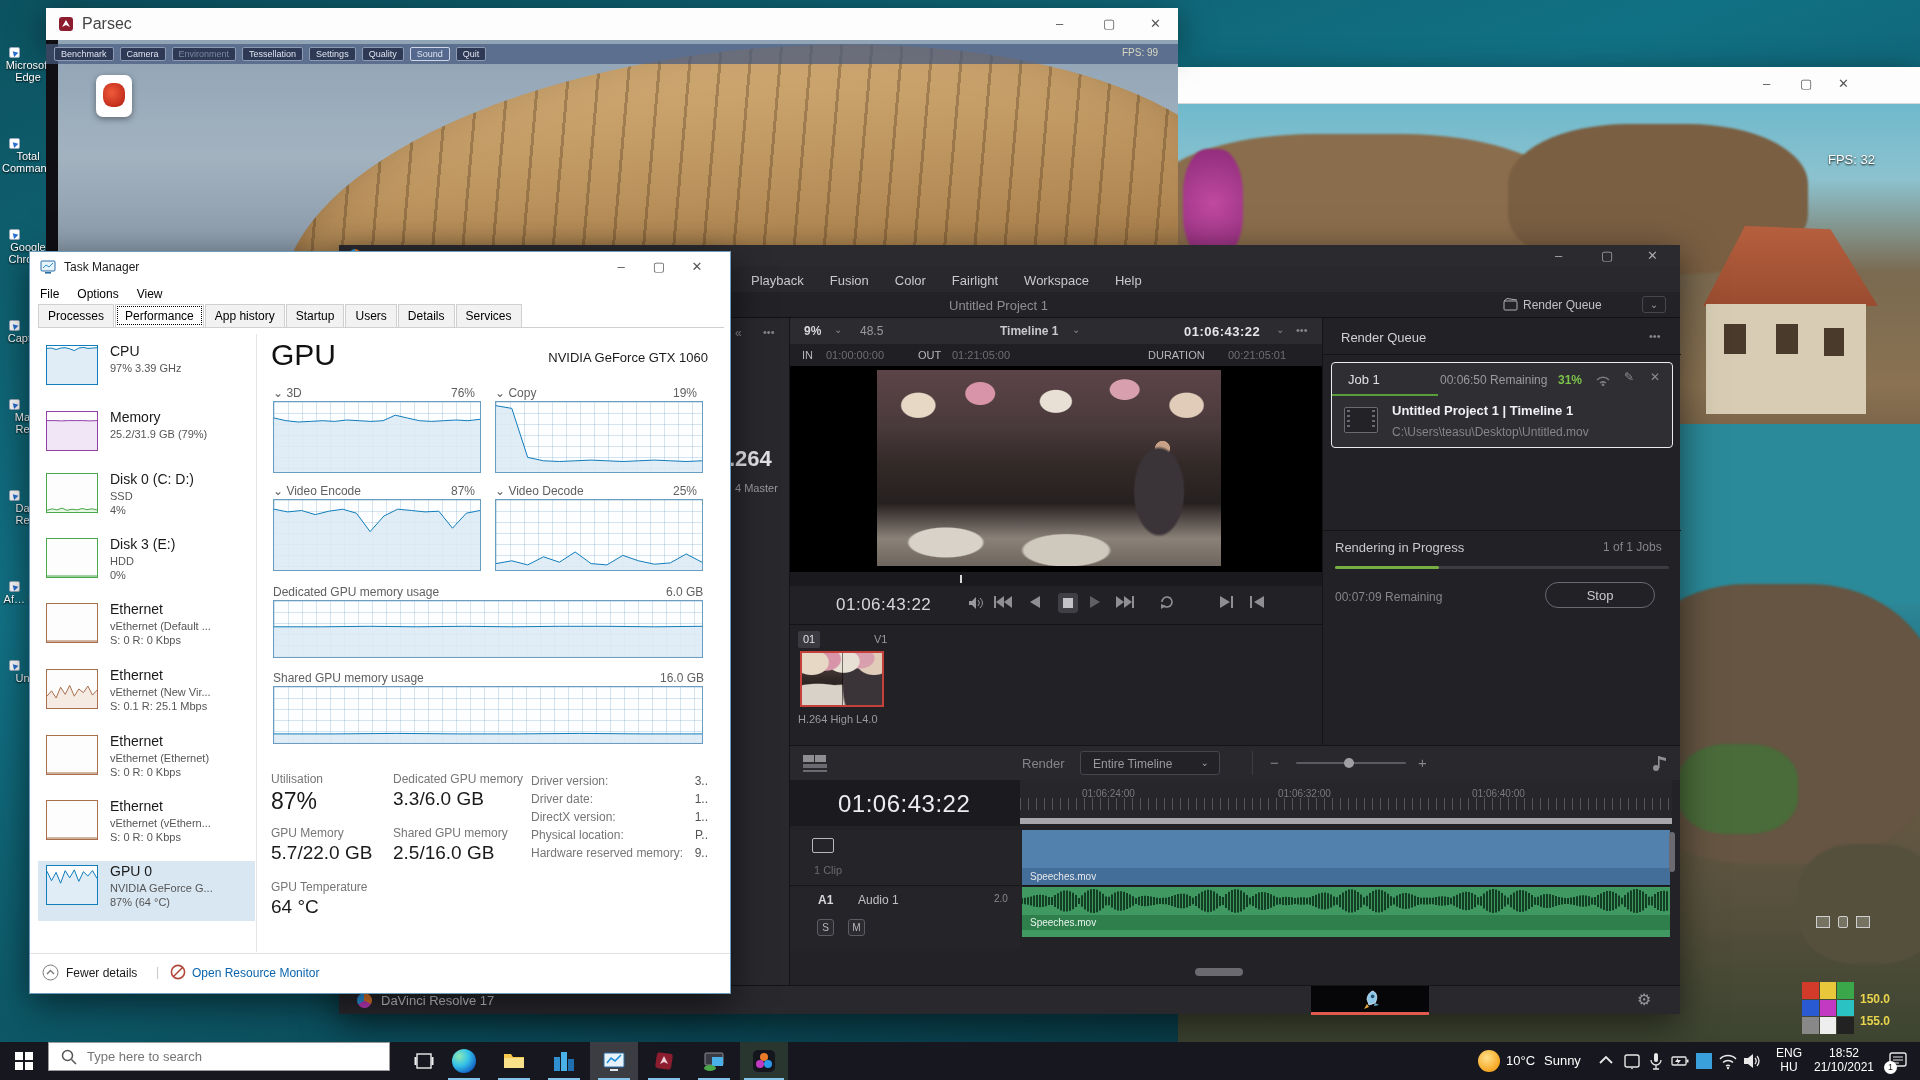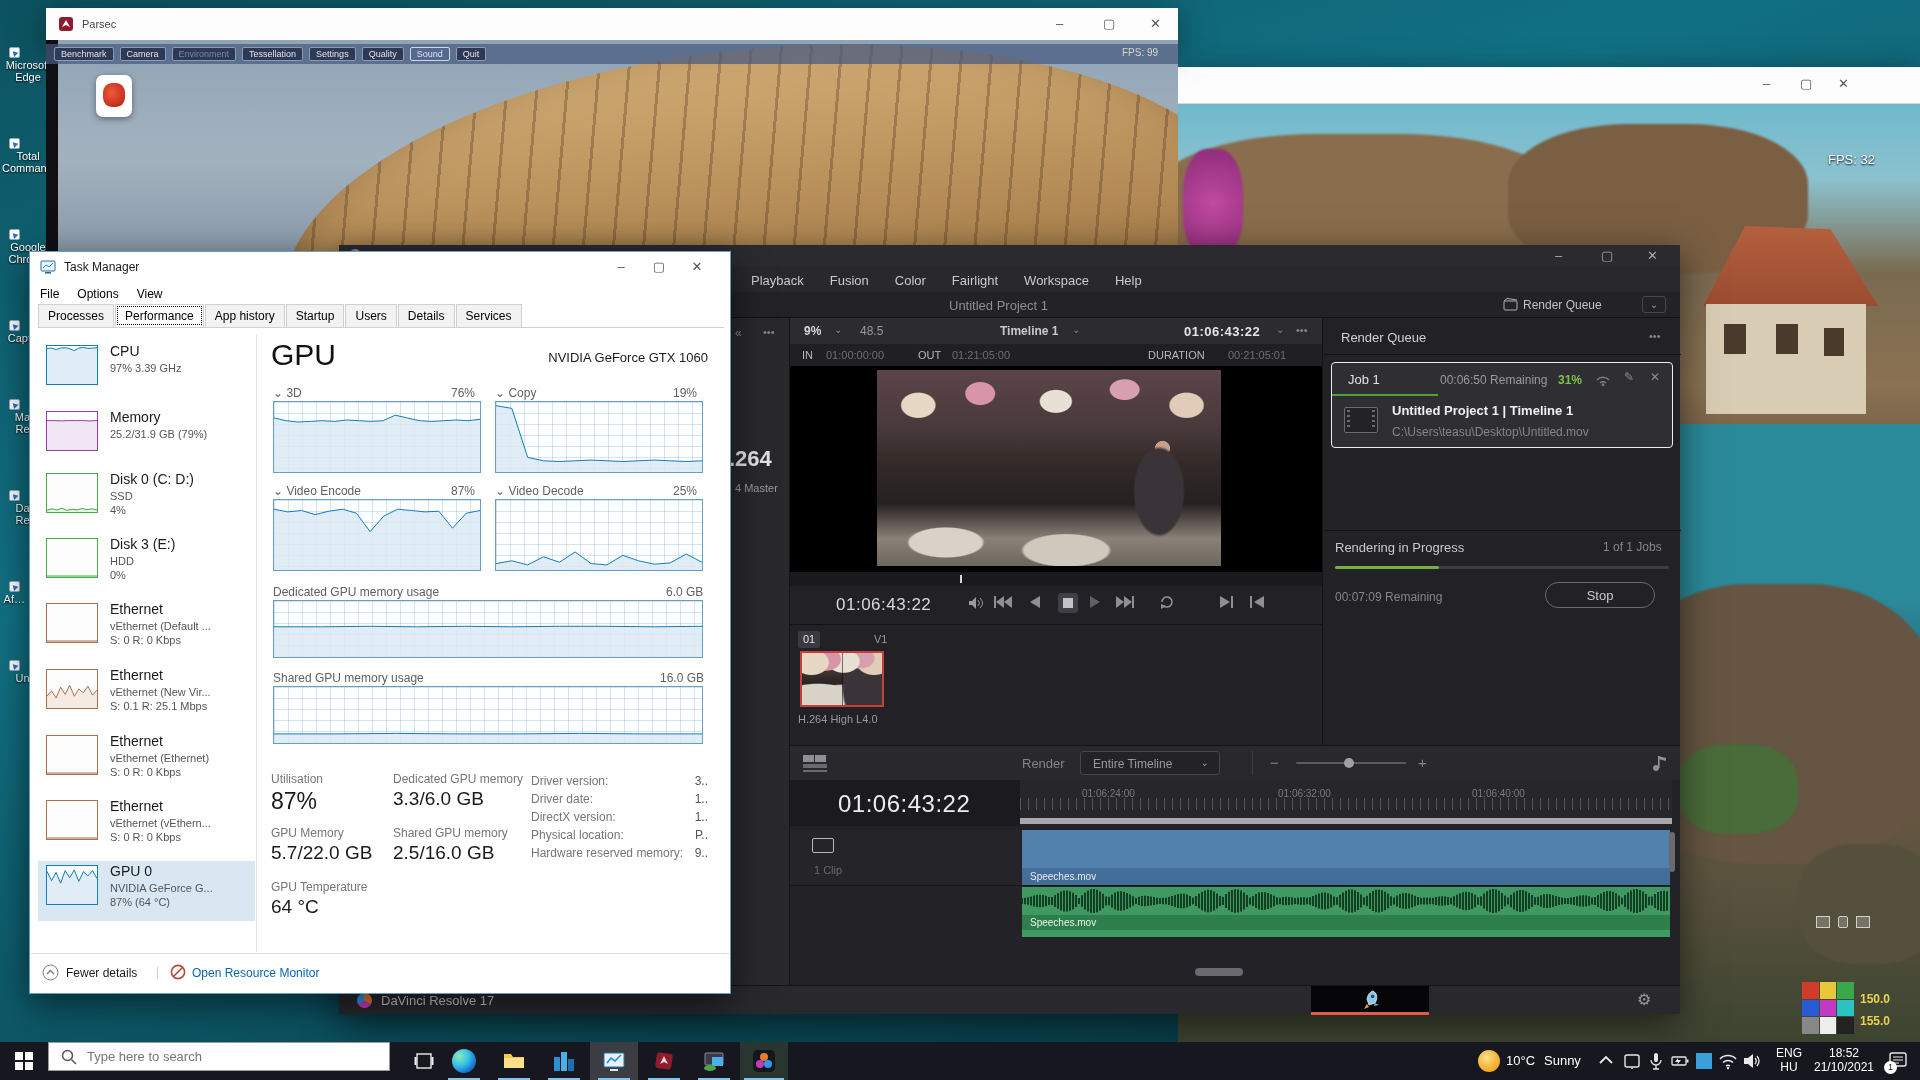--- a/index.html
+++ b/index.html
@@ -185,21 +185,21 @@
     </div>
     <div class="abs" style="left:682px;top:888px;font-size:12px;font-weight:bold;color:#e8d44d;">150.0</div>
     <div class="abs" style="left:682px;top:910px;font-size:12px;font-weight:bold;color:#e8d44d;">155.0</div>
   </div>
 
   <div class="abs win" id="parsec-title">
     <svg width="16" height="16" style="margin-left:12px;" viewBox="0 0 16 16">
       <rect x="1" y="1" width="14" height="14" rx="3" fill="#8c1d2f"></rect>
         <path d="M4 11 L8 4 L12 11 L8 9 Z" fill="#fff"></path>
     </svg>
-    <span style="margin-left:8px;font-size:11px;color:#444;">Parsec</span>
+    <span style="margin-left:8px;font-size:16px;color:#444;">Parsec</span>
     <span class="tb-btn abs" style="left:1010px;top:8px;">–</span>
     <span class="tb-btn abs" style="left:1057px;top:8px;">▢</span>
     <span class="tb-btn abs" style="left:1104px;top:8px;">✕</span>
   </div>
   <div class="abs" id="parsec-content">
     <div class="airship"></div>
     <div class="abs" style="left:0;top:0;width:12px;height:211px;background:#101014;"></div>
     <div class="abs" style="left:50px;top:35px;width:36px;height:42px;background:#fff;border-radius:7px;box-shadow:0 2px 6px rgba(0,0,0,.4);">
       <div class="abs" style="left:7px;top:8px;width:22px;height:24px;border-radius:40%;background:radial-gradient(circle at 40% 40%,#f05a3a,#b01e10);"></div>
     </div>
@@ -405,20 +405,27 @@
       <div class="abs" style="left:0;top:50px;width:230px;height:56px;background:#242429;border-bottom:1px solid #17171a;">
         <div class="abs" style="left:22px;top:8px;width:22px;height:15px;border:1px solid #b8b8bc;border-radius:2px;"></div>
         <span class="abs" style="left:24px;top:34px;font-size:11px;color:#6a6a6e;">1 Clip</span>
       </div>
       <div class="abs" style="left:232px;top:50px;width:648px;height:56px;background:#5181ac;border-bottom:1px solid #17171a;">
         <div style="position:absolute;left:0;bottom:0;width:100%;height:17px;background:#436e99;">
           <span style="position:absolute;left:8px;top:3px;font-size:10px;color:#e8e8ec;">Speeches.mov</span>
         </div>
       </div>
 
+      <div class="abs" style="left:0;top:107px;width:230px;height:62px;background:#242429;">
+        <span class="abs" style="left:28px;top:6px;font-size:12px;font-weight:bold;color:#d8d8dc;">A1</span>
+        <span class="abs" style="left:68px;top:6px;font-size:12px;color:#c0c0c4;">Audio 1</span>
+        <span class="abs" style="left:204px;top:6px;font-size:10px;color:#8a8a8e;">2.0</span>
+        <span class="smbtn" style="left:27px;top:32px;">S</span>
+        <span class="smbtn" style="left:58px;top:32px;">M</span>
+      </div>
       <div class="abs" style="left:232px;top:107px;width:648px;height:50px;background:#3f9960;">
         <div style="position:absolute;left:0;top:2px;width:648px;height:24px;"><svg width="648" height="24">
               <path d="M0,9.0 L0,15.0 M3,8.8 L3,15.2 M6,8.2 L6,15.8 M9,7.5 L9,16.5 M12,6.6 L12,17.4 M15,6.0 L15,18.0 M18,5.7 L18,18.3 M21,5.9 L21,18.1 M24,6.7 L24,17.3 M27,8.1 L27,15.9 M30,8.1 L30,15.9 M33,6.1 L33,17.9 M36,4.2 L36,19.8 M39,2.6 L39,21.4 M42,1.6 L42,22.4 M45,1.5 L45,22.5 M48,2.2 L48,21.8 M51,3.8 L51,20.2 M54,6.1 L54,17.9 M57,8.9 L57,15.1 M60,6.2 L60,17.8 M63,3.6 L63,20.4 M66,1.6 L66,22.4 M69,0.3 L69,23.7 M72,0.1 L72,23.9 M75,0.8 L75,23.2 M78,2.4 L78,21.6 M81,4.8 L81,19.2 M84,7.5 L84,16.5 M87,7.8 L87,16.2 M90,5.4 L90,18.6 M93,3.5 L93,20.5 M96,2.4 L96,21.6 M99,2.2 L99,21.8 M102,2.7 L102,21.3 M105,3.9 L105,20.1 M108,5.5 L108,18.5 M111,7.3 L111,16.7 M114,8.9 L114,15.1 M117,7.8 L117,16.2 M120,7.0 L120,17.0 M123,6.7 L123,17.3 M126,6.9 L126,17.1 M129,7.4 L129,16.6 M132,8.1 L132,15.9 M135,8.8 L135,15.2 M138,8.9 L138,15.1 M141,8.8 L141,15.2 M144,8.8 L144,15.2 M147,8.0 L147,16.0 M150,7.1 L150,16.9 M153,6.0 L153,18.0 M156,5.1 L156,18.9 M159,4.7 L159,19.3 M162,4.7 L162,19.3 M165,5.5 L165,18.5 M168,6.9 L168,17.1 M171,8.7 L171,15.3 M174,7.0 L174,17.0 M177,4.8 L177,19.2 M180,2.8 L180,21.2 M183,1.4 L183,22.6 M186,0.8 L186,23.2 M189,1.2 L189,22.8 M192,2.4 L192,21.6 M195,4.5 L195,19.5 M198,7.1 L198,16.9 M201,7.9 L201,16.1 M204,5.1 L204,18.9 M207,2.7 L207,21.3 M210,1.0 L210,23.0 M213,0.2 L213,23.8 M216,0.5 L216,23.5 M219,1.6 L219,22.4 M222,3.6 L222,20.4 M225,6.0 L225,18.0 M228,8.6 L228,15.4 M231,7.0 L231,17.0 M234,5.0 L234,19.0 M237,3.6 L237,20.4 M240,3.1 L240,20.9 M243,3.2 L243,20.8 M246,4.1 L246,19.9 M249,5.3 L249,18.7 M252,6.8 L252,17.2 M255,8.2 L255,15.8 M258,8.7 L258,15.3 M261,7.9 L261,16.1 M264,7.7 L264,16.3 M267,7.9 L267,16.1 M270,8.3 L270,15.7 M273,9.0 L273,15.0 M276,8.5 L276,15.5 M279,8.2 L279,15.8 M282,8.3 L282,15.7 M285,8.8 L285,15.2 M288,8.2 L288,15.8 M291,7.0 L291,17.0 M294,5.7 L294,18.3 M297,4.5 L297,19.5 M300,3.8 L300,20.2 M303,3.6 L303,20.4 M306,4.2 L306,19.8 M309,5.5 L309,18.5 M312,7.4 L312,16.6 M315,8.3 L315,15.7 M318,5.8 L318,18.2 M321,3.5 L321,20.5 M324,1.7 L324,22.3 M327,0.6 L327,23.4 M330,0.4 L330,23.6 M333,1.3 L333,22.7 M336,3.0 L336,21.0 M339,5.4 L339,18.6 M342,8.3 L342,15.7 M345,6.8 L345,17.2 M348,4.1 L348,19.9 M351,2.1 L351,21.9 M354,0.8 L354,23.2 M357,0.6 L357,23.4 M360,1.2 L360,22.8 M363,2.7 L363,21.3 M366,4.8 L366,19.2 M369,7.2 L369,16.8 M372,8.5 L372,15.5 M375,6.4 L375,17.6 M378,5.0 L378,19.0 M381,4.2 L381,19.8 M384,4.0 L384,20.0 M387,4.6 L387,19.4 M390,5.5 L390,18.5 M393,6.7 L393,17.3 M396,7.9 L396,16.1 M399,8.8 L399,15.2 M402,8.6 L402,15.4 M405,8.5 L405,15.5 M408,8.7 L408,15.3 M411,8.8 L411,15.2 M414,8.1 L414,15.9 M417,7.6 L417,16.4 M420,7.3 L420,16.7 M423,7.5 L423,16.5 M426,8.1 L426,15.9 M429,8.7 L429,15.3 M432,7.3 L432,16.7 M435,5.7 L435,18.3 M438,4.3 L438,19.7 M441,3.2 L441,20.8 M444,2.7 L444,21.3 M447,3.0 L447,21.0 M450,4.0 L450,20.0 M453,5.8 L453,18.2 M456,8.2 L456,15.8 M459,7.2 L459,16.8 M462,4.6 L462,19.4 M465,2.3 L465,21.7 M468,0.8 L468,23.2 M471,0.1 L471,23.9 M474,0.4 L474,23.6 M477,1.7 L477,22.3 M480,3.9 L480,20.1 M483,6.6 L483,17.4 M486,8.5 L486,15.5 M489,5.7 L489,18.3 M492,3.4 L492,20.6 M495,1.8 L495,22.2 M498,1.1 L498,22.9 M501,1.3 L501,22.7 M504,2.3 L504,21.7 M507,4.0 L507,20.0 M510,6.1 L510,17.9 M513,8.3 L513,15.7 M516,7.8 L516,16.2 M519,6.3 L519,17.7 M522,5.3 L522,18.7 M525,5.0 L525,19.0 M528,5.3 L528,18.7 M531,6.0 L531,18.0 M534,6.9 L534,17.1 M537,7.9 L537,16.1 M540,8.6 L540,15.4 M543,9.0 L543,15.0 M546,9.0 L546,15.0 M549,8.6 L549,15.4 M552,8.0 L552,16.0 M555,7.3 L555,16.7 M558,6.6 L558,17.4 M561,6.3 L561,17.7 M564,6.5 L564,17.5 M567,7.2 L567,16.8 M570,8.4 L570,15.6 M573,8.0 L573,16.0 M576,6.1 L576,17.9 M579,4.4 L579,19.6 M582,2.9 L582,21.1 M585,2.0 L585,22.0 M588,1.9 L588,22.1 M591,2.7 L591,21.3 M594,4.3 L594,19.7 M597,6.5 L597,17.5 M600,8.8 L600,15.2 M603,6.0 L603,18.0 M606,3.4 L606,20.6 M609,1.4 L609,22.6 M612,0.2 L612,23.8 M615,0.1 L615,23.9 M618,0.9 L618,23.1 M621,2.6 L621,21.4 M624,5.0 L624,19.0 M627,7.8 L627,16.2 M630,7.4 L630,16.6 M633,5.0 L633,19.0 M636,3.1 L636,20.9 M639,2.0 L639,22.0 M642,1.7 L642,22.3 M645,2.3 L645,21.7 " stroke="#123f24" stroke-width="2"></path>
             </svg></div>
         <div style="position:absolute;left:0;top:28px;width:100%;height:15px;background:#2f7f4d;">
           <span style="position:absolute;left:8px;top:2px;font-size:10px;color:#e8f4ec;">Speeches.mov</span>
         </div>
       </div>
 
       <div class="abs" style="left:405px;top:188px;width:48px;height:8px;background:#6a6a70;border-radius:4px;"></div>

